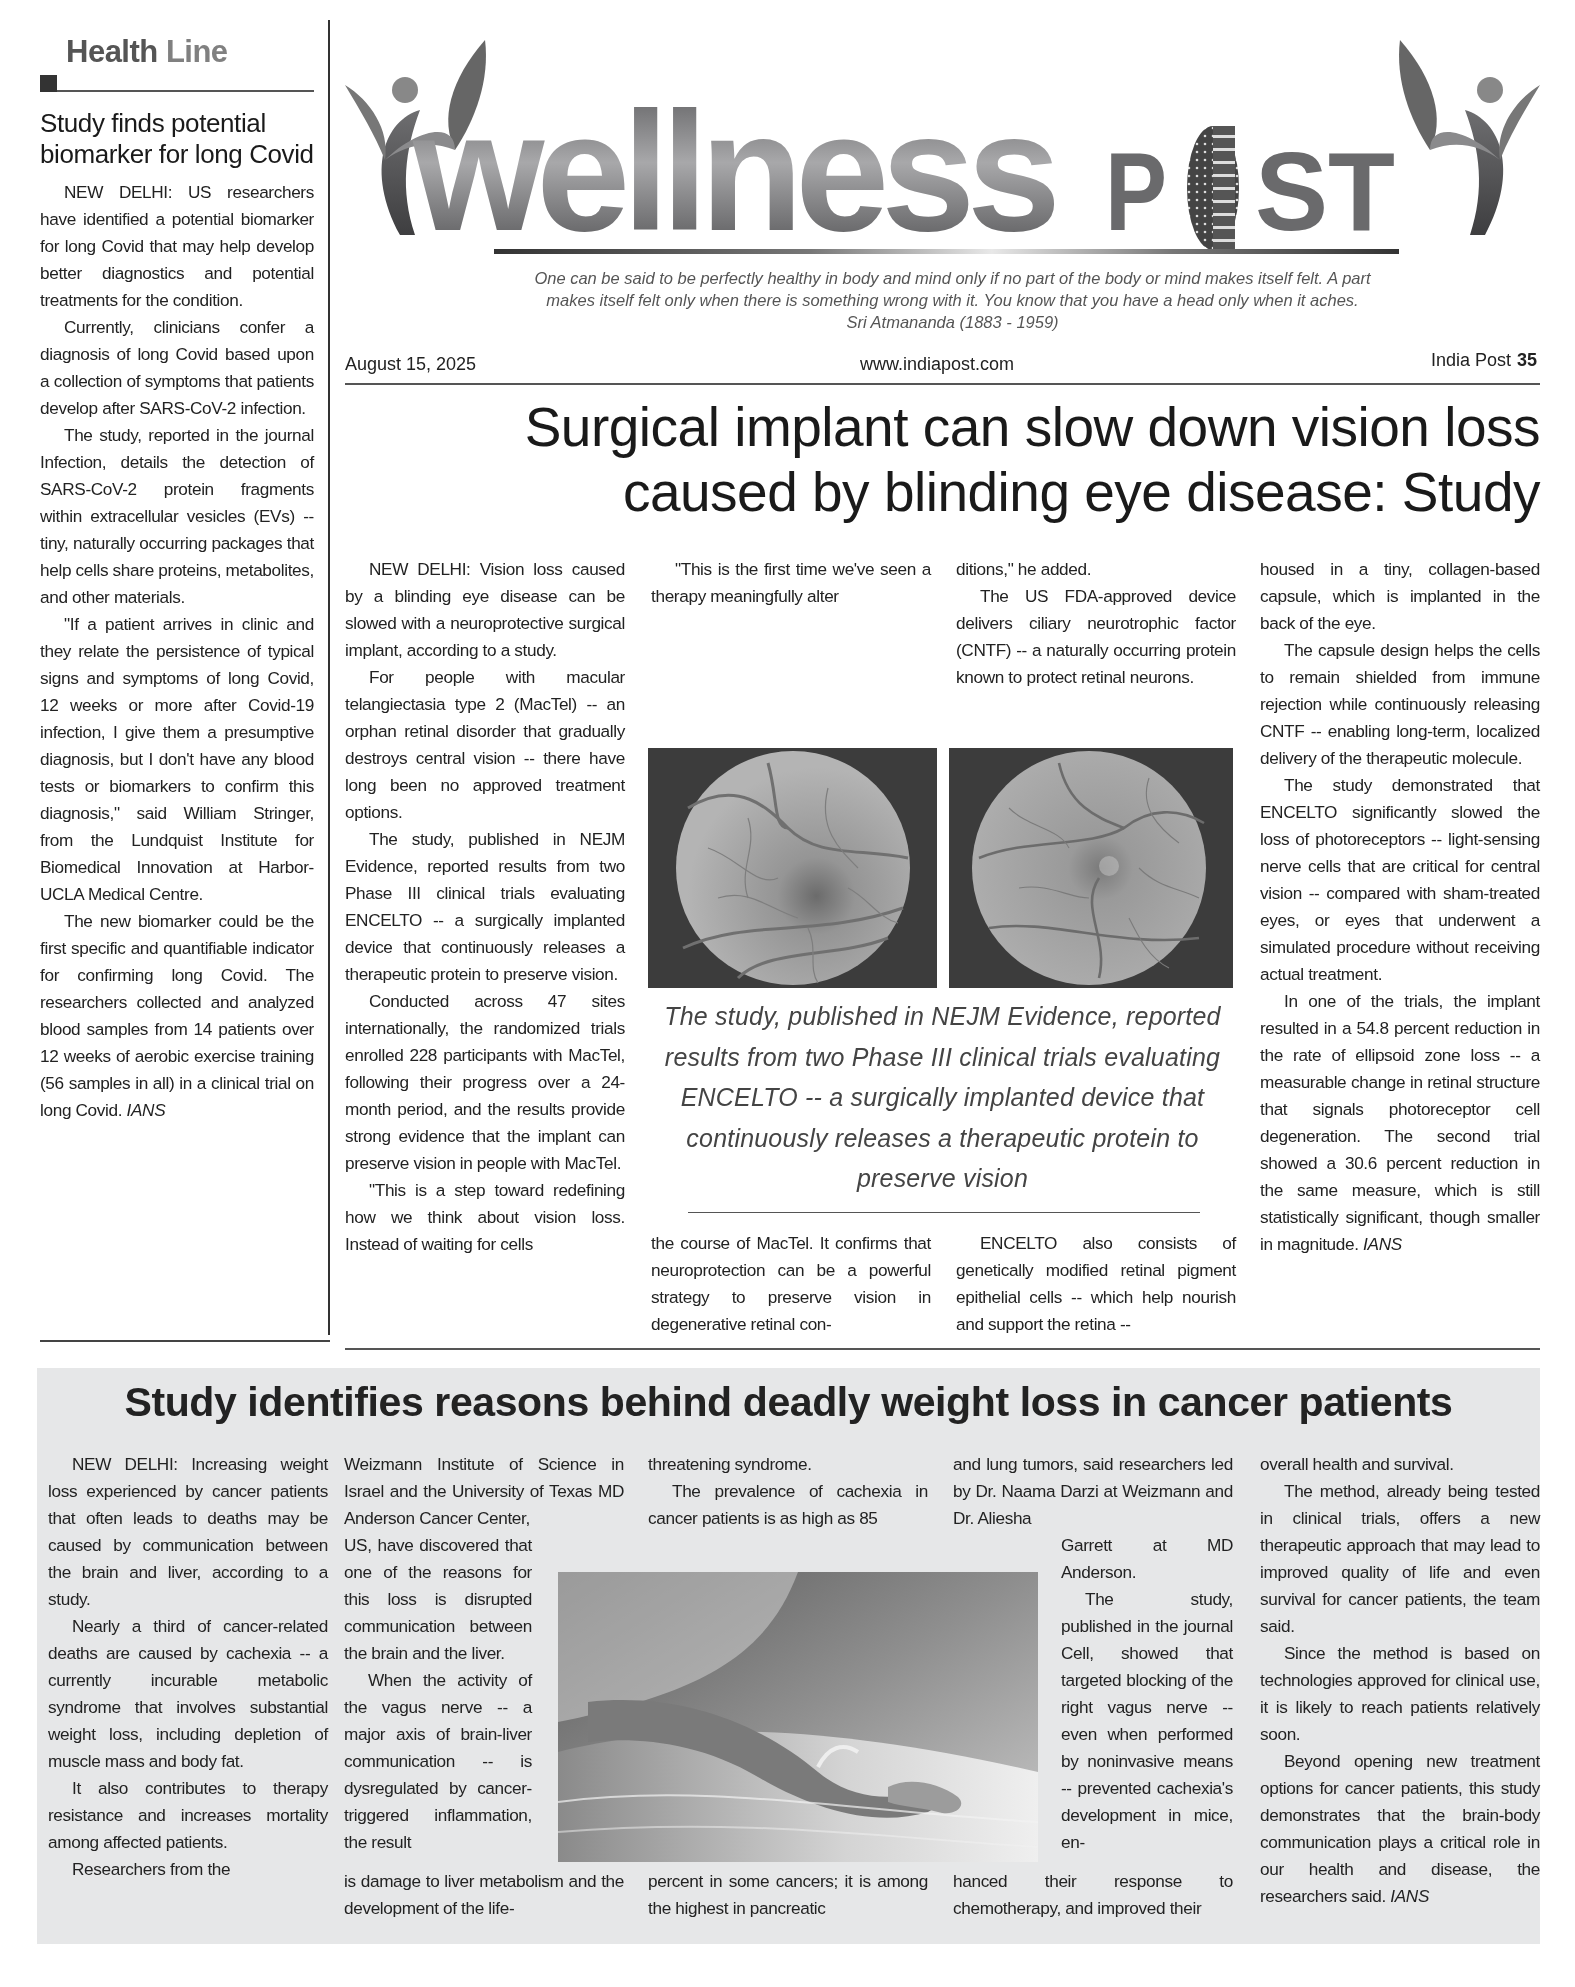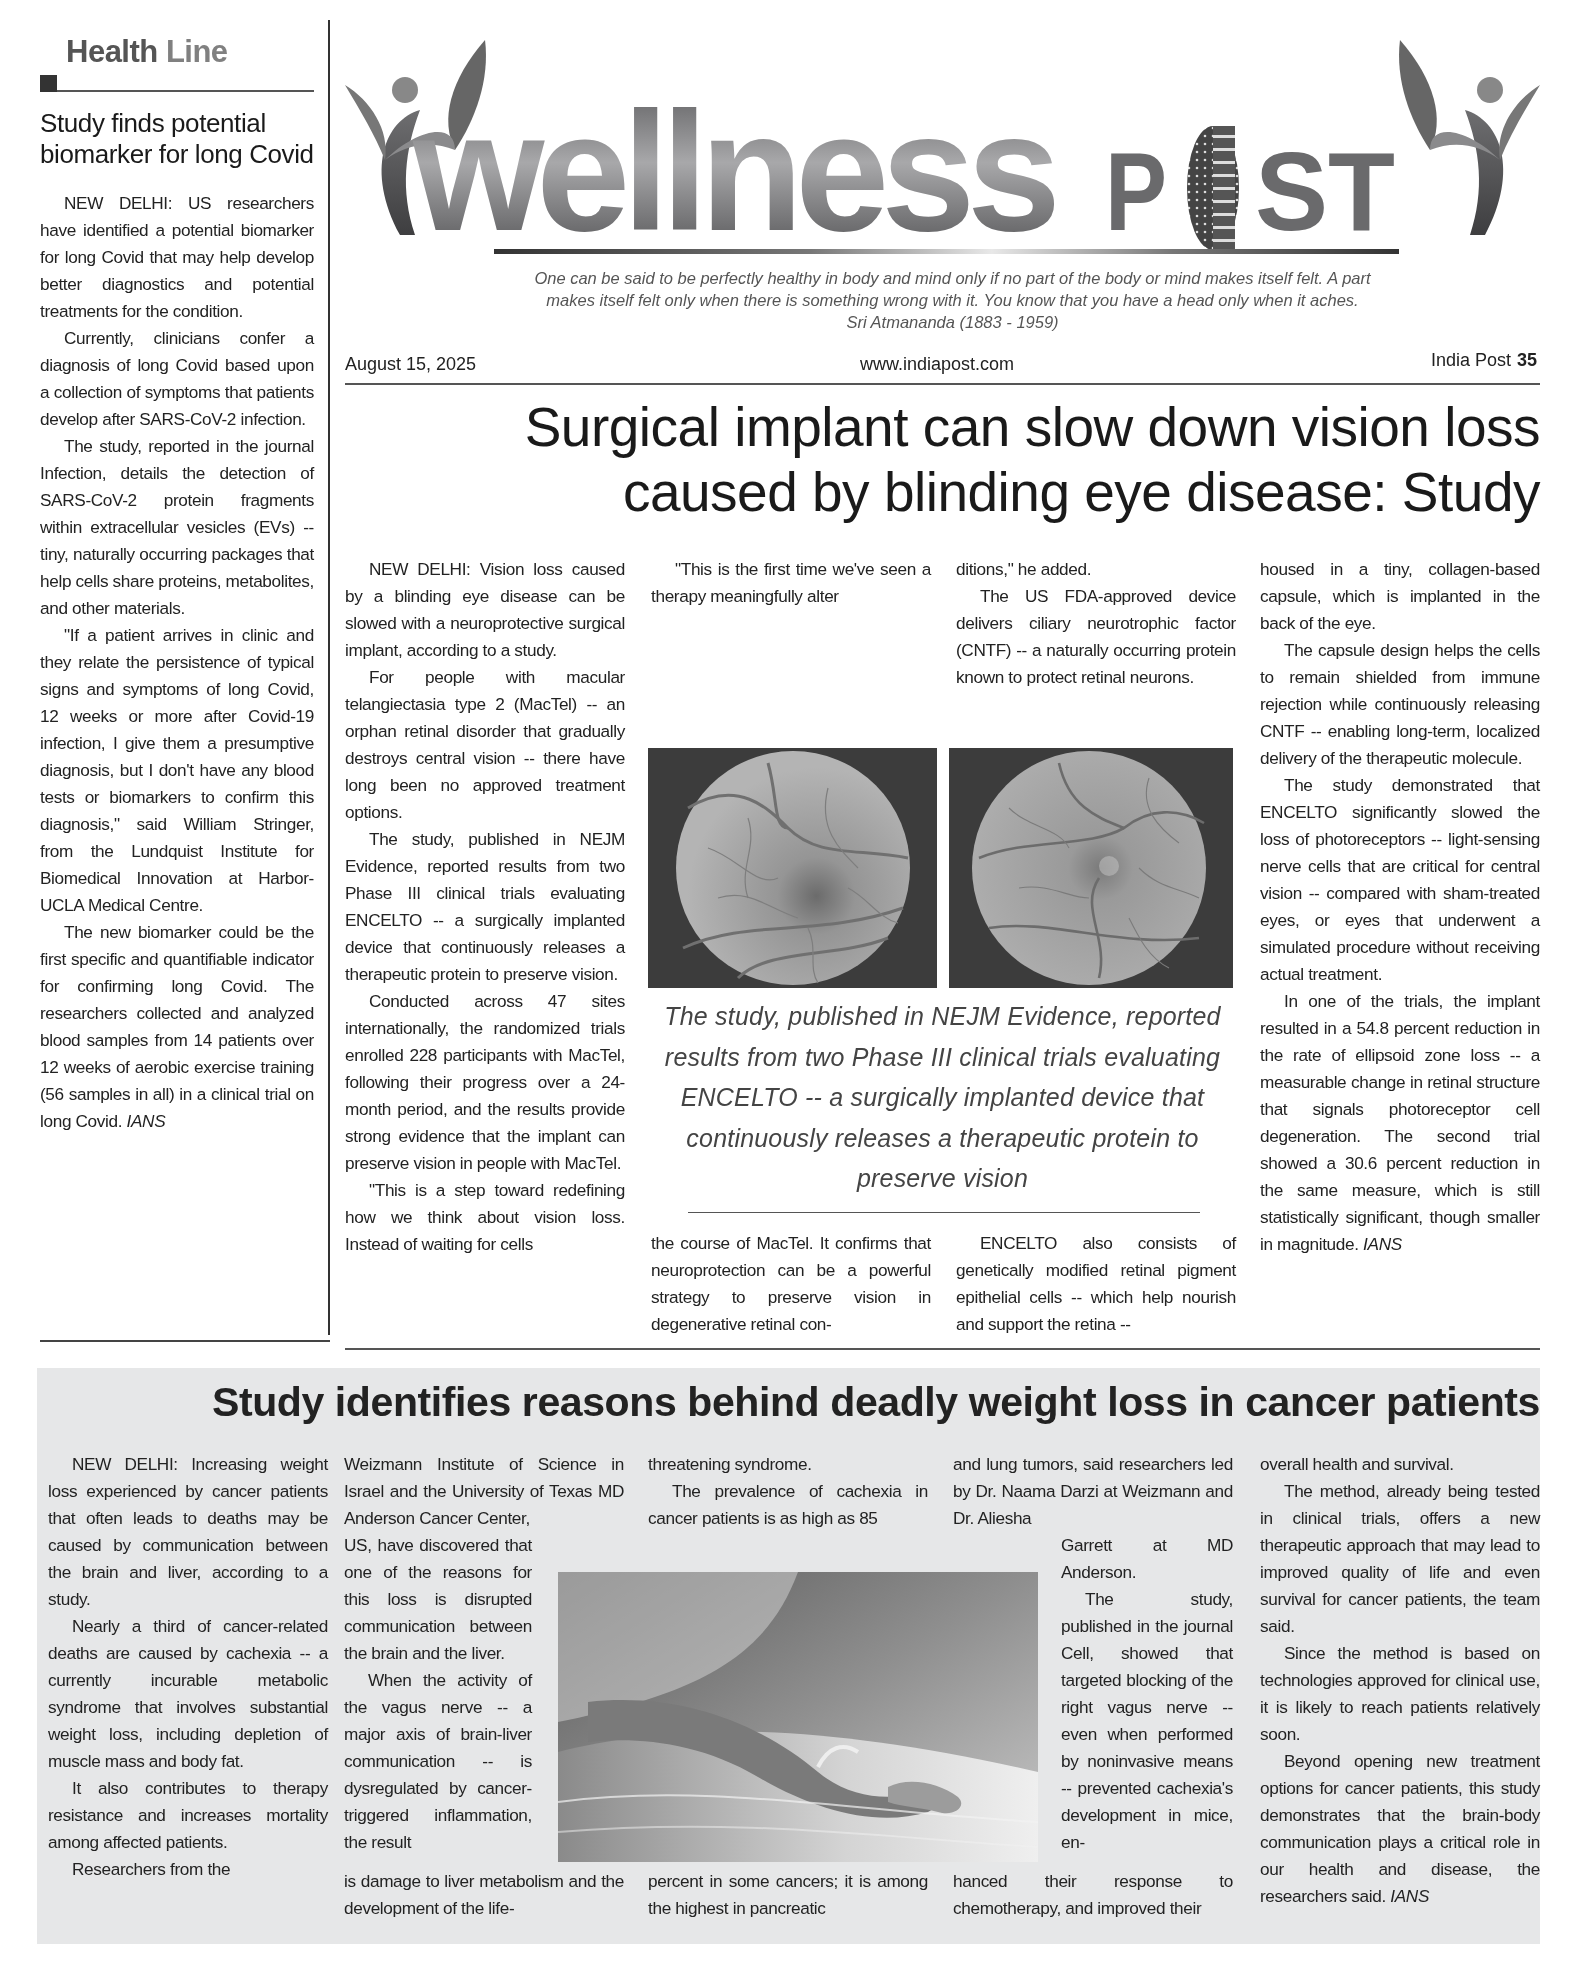--- a/index.html
+++ b/index.html
@@ -11,21 +11,21 @@
   .body-text p.noindent{text-indent:0}
   .credit{font-style:italic}
 
   
   #rail{left:40px;top:30px;width:274px}
   #rail-title{position:relative;height:62px;border-bottom:2px solid #555}
   #rail-title .sq{position:absolute;left:0;bottom:-2px;width:17px;height:17px;background:#333}
   #rail-title .h{position:absolute;left:26px;top:4px;font-size:31px;font-weight:bold;color:#555;letter-spacing:-0.5px}
   #rail-title .h .line{color:#808080}
   #rail-headline{margin-top:16px;font-size:26px;font-weight:normal;line-height:31px;color:#1a1a1a;letter-spacing:-0.4px}
-  #rail-body{margin-top:20px}
+  #rail-body{margin-top:9px}
   #rail-rule{left:328px;top:20px;width:2px;height:1315px;background:#333}
   #rail-bottom{left:40px;top:1340px;width:290px;height:2px;background:#444}
 
   
   #masthead{left:345px;top:20px;width:1195px;height:250px}
   #mast-rule{left:494px;top:249px;width:905px;height:5px;background:linear-gradient(90deg,#333 0%,#777 35%,#e8e8e8 55%,#777 75%,#333 100%)}
   #quote{left:360px;top:267px;width:1185px;text-align:center;font-style:italic;color:#555;font-size:16.5px;line-height:22px}
   #dateline{left:345px;top:350px;width:1195px;height:26px;font-size:18px;color:#222}
   #dateline .date{position:absolute;left:0;top:4px}
   #dateline .site{position:absolute;left:515px;top:4px}
@@ -45,21 +45,21 @@
   .fundus{position:absolute;top:748px;height:240px;background:#3c3c3c;overflow:hidden}
   #fundus1{left:648px;width:289px}
   #fundus2{left:949px;width:284px}
   .fundus svg{width:100%;height:100%}
   #pull-quote{left:645px;top:996px;width:595px;text-align:center;font-style:italic;color:#444;font-size:25px;line-height:40.5px;letter-spacing:0.2px}
   #pull-rule{left:688px;top:1212px;width:512px;height:1px;background:#555}
   #main-bottom-rule{left:345px;top:1348px;width:1195px;height:2px;background:#555}
 
   
   #bottom-box{left:37px;top:1368px;width:1503px;height:576px;background:#e6e7e8}
-  #bottom-headline{left:37px;top:1374px;width:1503px;text-align:right;font-size:41px;line-height:56px;color:#222;letter-spacing:-0.4px}
+  #bottom-headline{left:37px;top:1374px;width:1503px;text-align:center;font-size:41px;line-height:56px;color:#222;letter-spacing:-0.4px}
   #b-col1{left:48px;top:1451px}
   #b-col2{left:344px;top:1451px}
   #b-col2b{left:344px;top:1868px}
   #b-col3{left:648px;top:1451px}
   #b-col3b{left:648px;top:1868px}
   #b-col4{left:953px;top:1451px}
   #b-col4b{left:1061px;top:1532px;width:172px}
   #b-col4c{left:953px;top:1868px}
   #b-col5{left:1260px;top:1451px}
   #b-col2-narrow{left:344px;top:1532px;width:188px}

